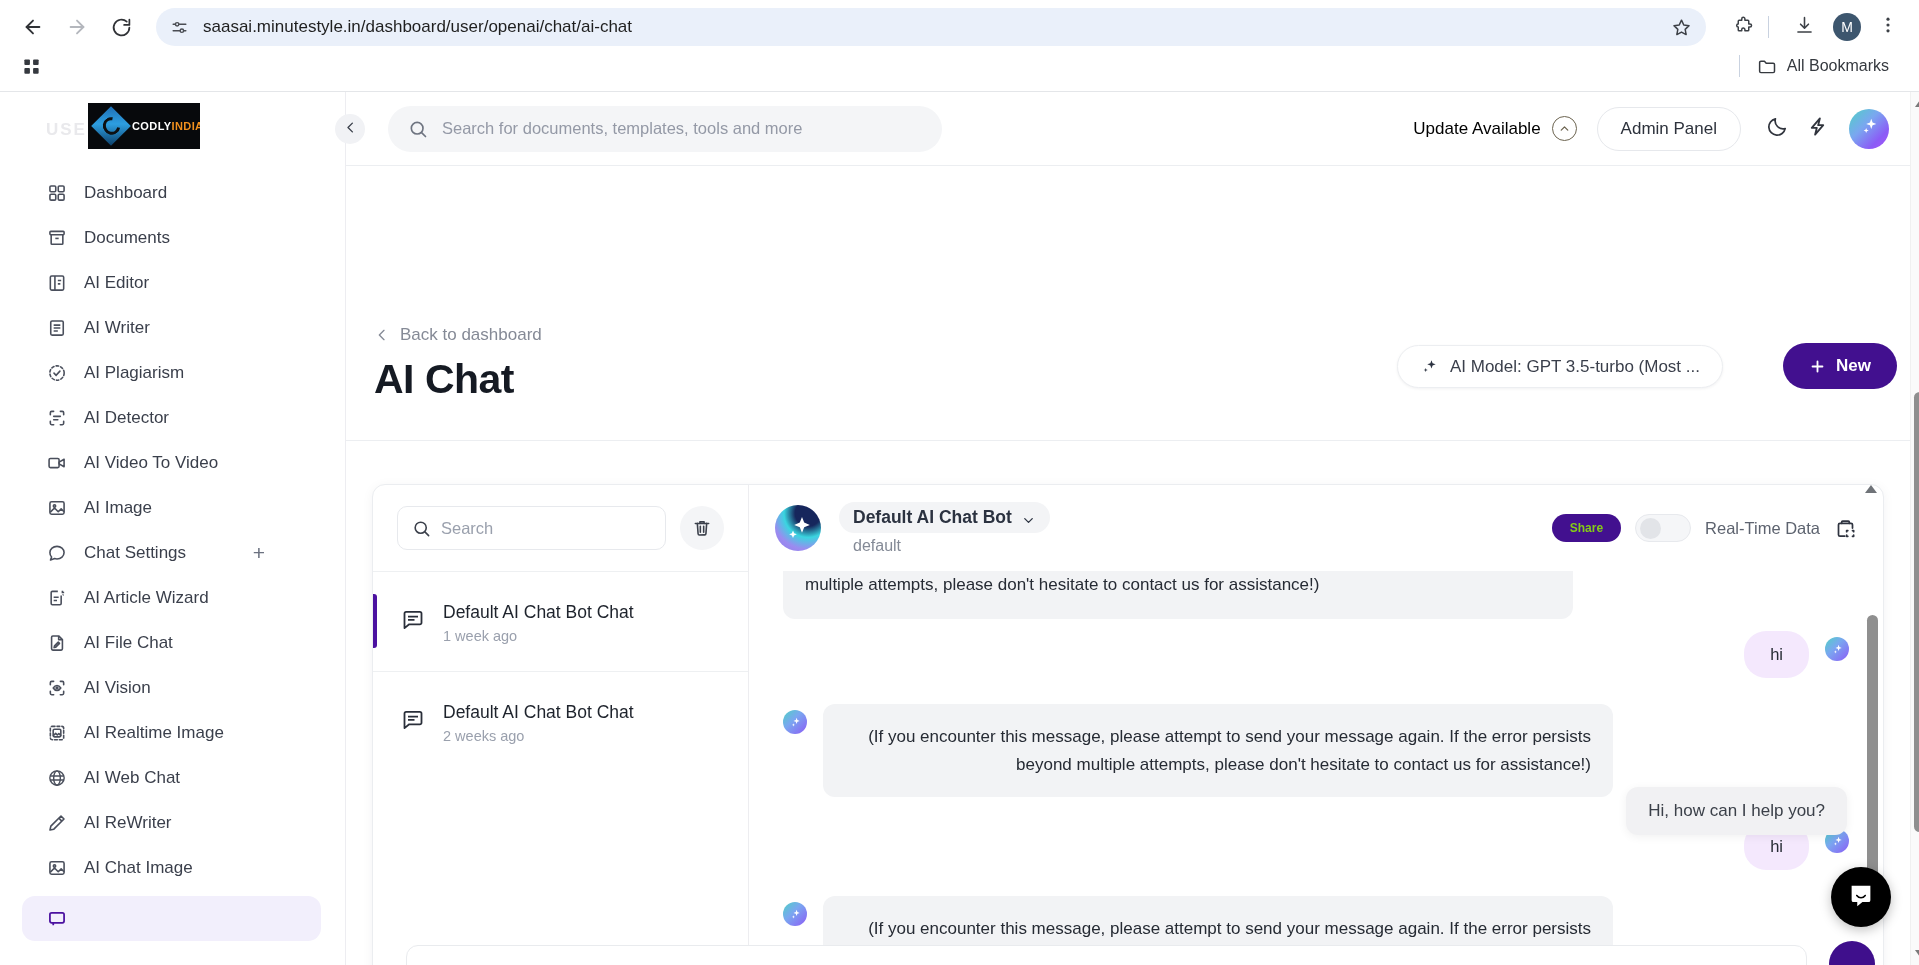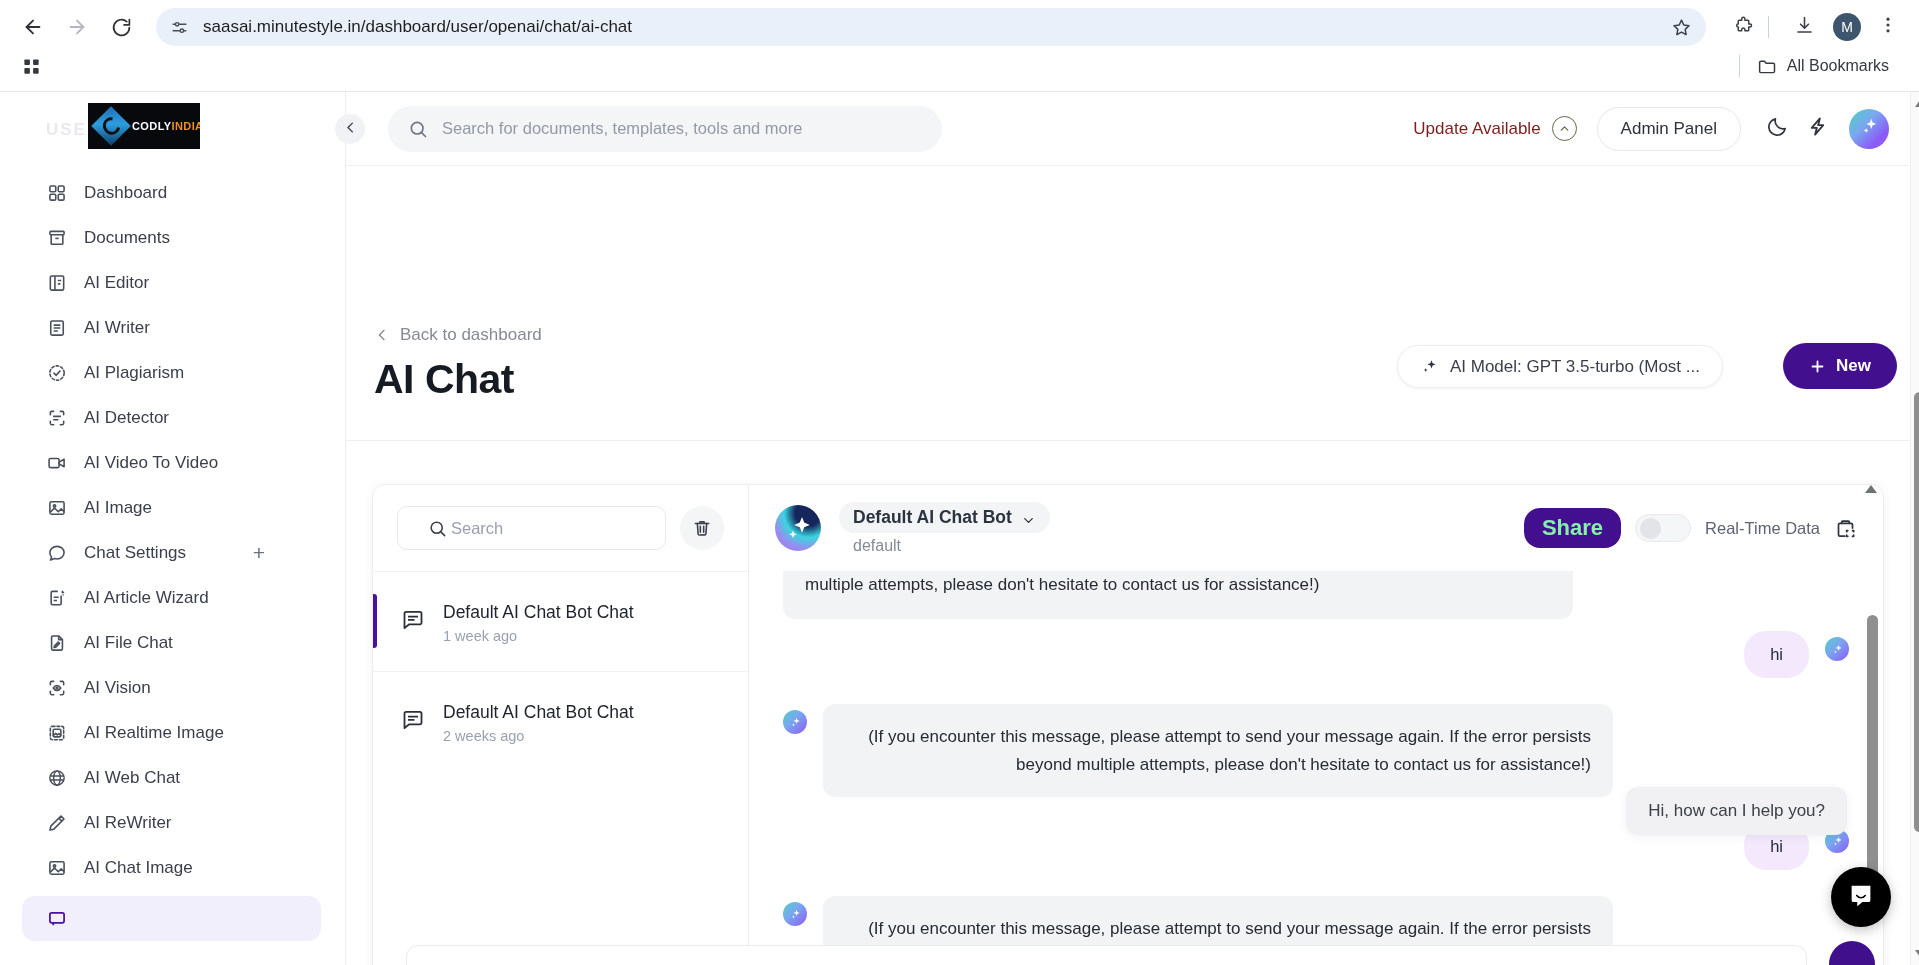--- a/index.html
+++ b/index.html
@@ -128,21 +128,21 @@
   }
   .top-search {
     margin-left: 42px; width: 554px; height: 46px; background: #f4f5f7;
     border-radius: 23px; display: flex; align-items: center; padding: 0 20px; gap: 14px;
   }
   .top-search .ph { font-size: 16.5px; color: #9499a6; }
   .top-right { margin-left: auto; display: flex; align-items: center; padding-right: 38px; gap: 0; }
   .update-avail {
     display: flex; align-items: center; gap: 11px; margin-right: 20px;
   }
-  .update-avail .txt { font-size: 17px; color: #7f1d1d; }
+  .update-avail .txt { font-size: 17px; color: #000000; }
   .circle-arrow {
     width: 25px; height: 25px; border-radius: 50%; border: 1.6px solid #6c6450;
     display: flex; align-items: center; justify-content: center; color: #6c6450;
   }
   .admin-panel {
     height: 44px; border: 1px solid #e6e8ec; border-radius: 22px;
     display: flex; align-items: center; padding: 0 23px; font-size: 17px;
     color: #2d323c; background: #fff; margin-right: 16px;
   }
   .icon-btn {
@@ -185,21 +185,21 @@
   .chat-card {
     position: absolute; top: 392px; left: 364px; width: 1512px; height: 560px;
     background: #fff; border: 1px solid #ebedf0; border-radius: 13px;
     box-shadow: 0 2px 12px rgba(25,25,55,.05); overflow: hidden; display: flex;
   }
   
   .conv-pane { width: 376px; flex: 0 0 auto; border-right: 1px solid #ededf0; }
   .conv-top { height: 86px; display: flex; align-items: center; padding: 0 24px; gap: 14px; }
   .conv-search {
     flex: 1 1 auto; height: 44px; border: 1px solid #e7e9ed; border-radius: 10px;
-    display: flex; align-items: center; padding: 0 30px; gap: 4px;
+    display: flex; align-items: center; padding: 0 14px; gap: 10px;
   }
   .conv-search .ph { font-size: 16.5px; color: #9aa0ad; }
   .trash-btn {
     width: 44px; height: 44px; border-radius: 50%; background: #f4f5f7;
     display: flex; align-items: center; justify-content: center; color: #3b404b; flex:0 0 auto;
   }
   .conv-item {
     height: 100px; display: flex; align-items: center; gap: 18px; padding-left: 28px;
     border-top: 1px solid #eef0f2; position: relative;
   }
@@ -220,21 +220,21 @@
   }
   .bot-meta { display: flex; flex-direction: column; justify-content: center; }
   .bot-name-pill {
     background: #f3f4f6; border-radius: 16px; display: inline-flex; align-items: flex-end;
     gap: 9px; padding: 5px 14px; align-self: flex-start;
   }
   .bot-name { font-size: 17.5px; font-weight: 700; color: #2b3240; }
   .bot-sub { font-size: 16px; color: #848a96; margin-top: 4px; margin-left: 14px; }
   .chat-head-right { margin-left: auto; display: flex; align-items: center; gap: 14px; }
   .share-btn {
-    background: #42108f; color: #86efac; font-size: 22px; font-weight: 700;
+    background: #42108f; color: #84cc16; font-size: 12px; font-weight: 700;
     border-radius: 16px; padding: 7px 18px;
   }
   .toggle {
     width: 56px; height: 28px; border-radius: 14px; background: #f5f6f8;
     border: 1px solid #e7e9ed; position: relative;
   }
   .toggle .knob {
     position: absolute; left: 4px; top: 3px; width: 21px; height: 21px;
     border-radius: 50%; background: #e2e4e8;
   }

